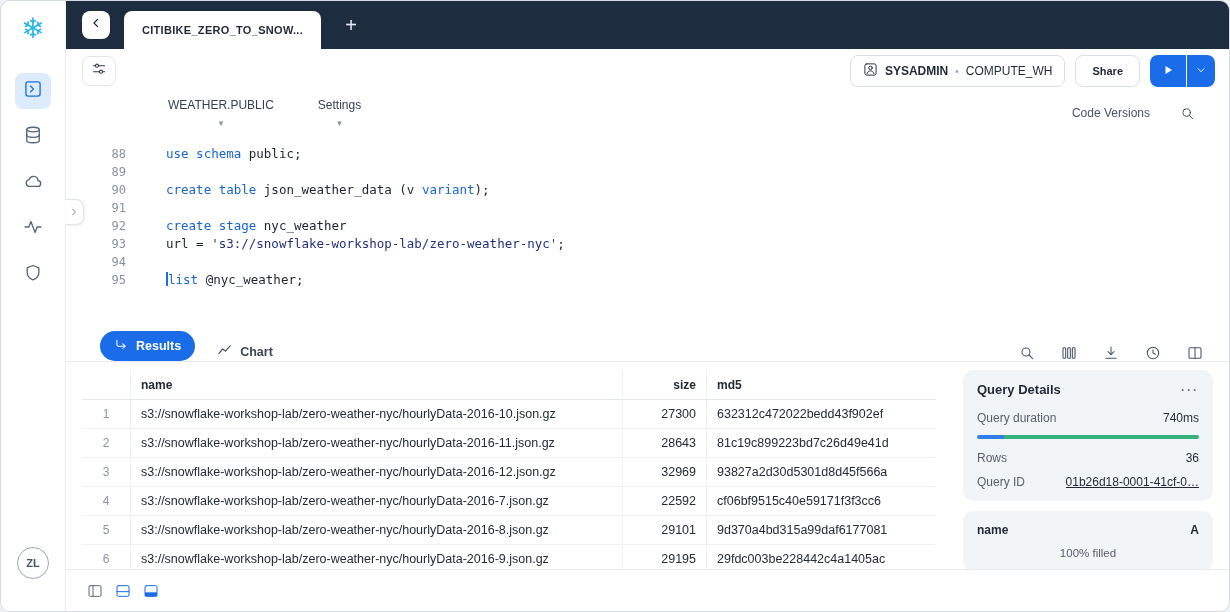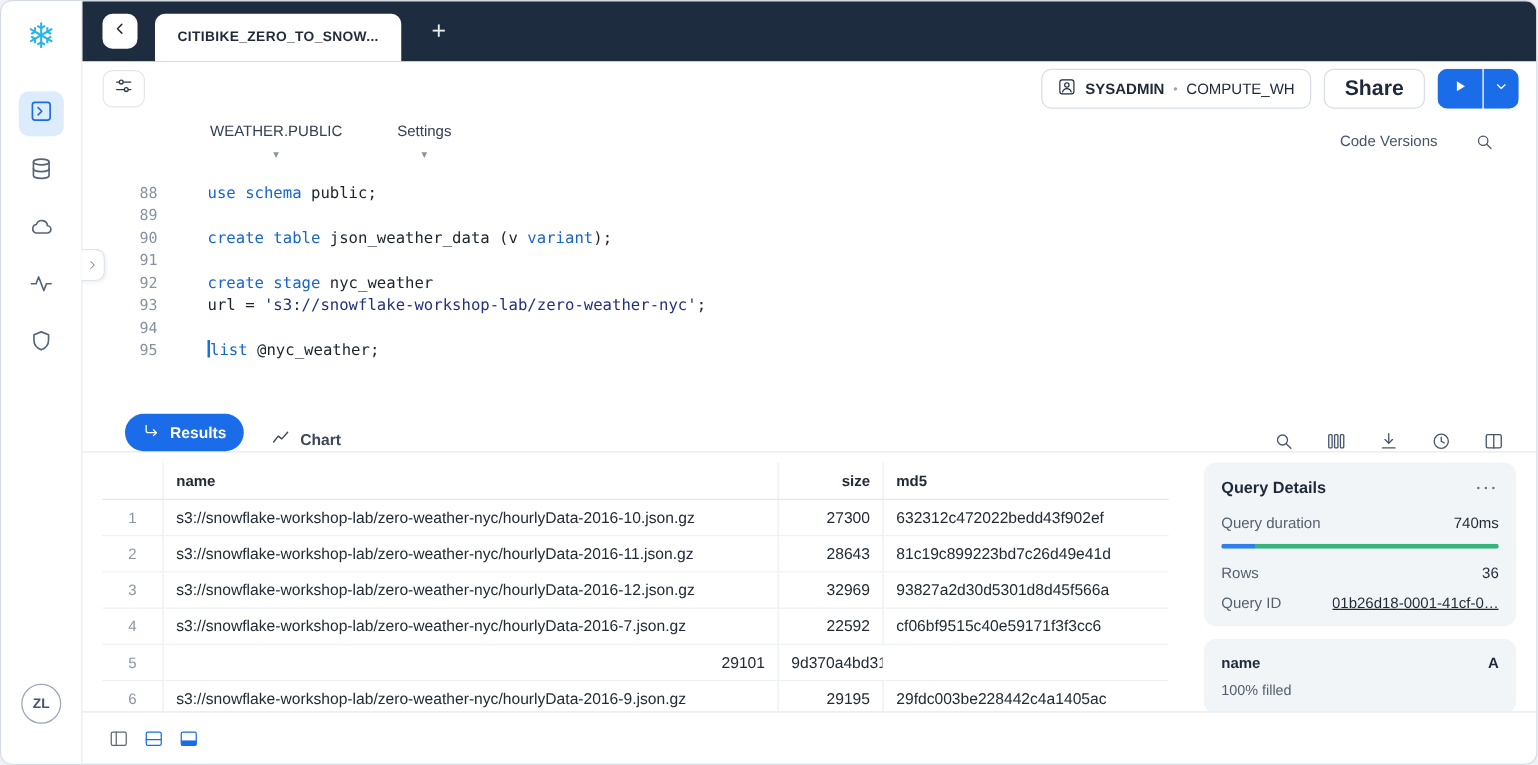--- a/index.html
+++ b/index.html
@@ -29,21 +29,21 @@
   
   .toolbar { height:44px; flex:none; display:flex; align-items:center; padding:0 14px 0 16px; gap:10px; }
   .iconbtn { width:34px; height:30px; border:1px solid #e2e6eb; border-radius:8px; display:grid; place-items:center; color:#303b4a; cursor:pointer; background:#fff; }
   .iconbtn svg, .ghosticon svg { stroke:currentColor; fill:none; stroke-width:1.6; stroke-linecap:round; stroke-linejoin:round; }
   .right-cluster { margin-left:auto; display:flex; align-items:center; gap:10px; }
   .rolebtn { height:32px; border:1px solid #d8dee6; border-radius:8px; padding:0 12px; display:flex; align-items:center; gap:7px;
              font-size:12px; color:#1f2937; background:#fff; cursor:pointer; }
   .rolebtn svg { stroke:#1f2937; fill:none; stroke-width:1.5; stroke-linecap:round; stroke-linejoin:round; }
   .rolebtn .role { font-weight:600; }
   .rolebtn .dot { color:#9aa4b2; font-size:10px; }
-  .sharebtn { height:32px; border:1px solid #d8dee6; border-radius:8px; padding:0 16px; font-size:17px; font-weight:600; color:#1f2937; background:#fff; cursor:pointer; }
+  .sharebtn { height:32px; border:1px solid #d8dee6; border-radius:8px; padding:0 16px; font-size:11px; font-weight:600; color:#1f2937; background:#fff; cursor:pointer; }
   .runsplit { display:flex; height:32px; border-radius:8px; overflow:hidden; }
   .runbtn { width:36px; display:grid; place-items:center; background:#1a6ce8; cursor:pointer; }
   .runbtn svg { fill:#fff; }
   .runsep { width:1px; background:rgba(255,255,255,.35); }
   .runmore { width:28px; display:grid; place-items:center; background:#1a6ce8; cursor:pointer; }
   .runmore svg { stroke:#fff; fill:none; stroke-width:2; stroke-linecap:round; stroke-linejoin:round; }
 
   
   .contextrow { height:40px; flex:none; display:flex; align-items:center; padding:0 34px 0 102px; font-size:12px; color:#334155; }
   .ctx-item { display:flex; align-items:center; gap:6px; cursor:pointer; font-weight:500;flex-direction:column; }
@@ -78,21 +78,21 @@
   .results-body { flex:1; min-height:0; display:flex; gap:28px; padding:8px 16px 0 16px; overflow:hidden; align-items:flex-start; }
   .rtable { flex:1; min-width:0; font-size:12.5px; color:#222b36; }
   .thead, .trow { display:grid; grid-template-columns:48px 492px 84px minmax(0,1fr); align-items:center; }
   .thead { height:30px; font-size:12px; font-weight:700; border-bottom:1px solid #e3e8ed; }
   .trow { height:29px; border-bottom:1px solid #eef1f4; cursor:default; }
   .cell { padding:0 10px; overflow:hidden; white-space:nowrap; height:100%; display:flex; align-items:center; }
   .cell + .cell { border-left:1px solid #eceff3; }
   .c-num { color:#8a95a3; justify-content:center; font-size:12px; }
   .c-size, .h-size { justify-content:flex-end; }
 
-  .qpanel { width:250px; flex:none; display:flex; flex-direction:column; gap:10px; }
+  .qpanel { width:250px; flex:none; display:flex; flex-direction:column; gap:10px;text-align:center; }
   .qcard { background:#f2f5f7; border-radius:10px; padding:12px 14px; }
   .qtitle-row { display:flex; align-items:center; margin-bottom:14px; }
   .qtitle { font-size:13px; font-weight:600; color:#1f2937; }
   .qmenu { margin-left:auto; color:#6b7280; letter-spacing:2px; font-weight:700; font-size:12px; cursor:pointer; }
   .qrow { display:flex; align-items:center; font-size:12px; color:#55606e; margin-bottom:10px; }
   .qrow .qval { margin-left:auto; color:#1f2937; }
   .qbar { height:4px; border-radius:2px; overflow:hidden; display:flex; margin-bottom:12px; }
   .qbar span { height:100%; display:block; }
   .qlink { margin-left:auto; color:#1f2937; text-decoration:underline; cursor:pointer; white-space:nowrap; overflow:hidden; }
   .colname-row { display:flex; align-items:center; font-size:12px; color:#1f2937; font-weight:700; margin-bottom:10px; }
@@ -366,20 +366,21 @@
               <div class="cell c-md5">93827a2d30d5301d8d45f566a</div>
             </div>
             <div class="trow">
               <div class="cell c-num">4</div>
               <div class="cell c-name">s3://snowflake-workshop-lab/zero-weather-nyc/hourlyData-2016-7.json.gz</div>
               <div class="cell c-size">22592</div>
               <div class="cell c-md5">cf06bf9515c40e59171f3f3cc6</div>
             </div>
             <div class="trow">
               <div class="cell c-num">5</div>
+              <div class="cell c-name">s3://snowflake-workshop-lab/zero-weather-nyc/hourlyData-2016-8.json.gz</div>
               <div class="cell c-size">29101</div>
               <div class="cell c-md5">9d370a4bd315a99daf6177081</div>
             </div>
             <div class="trow">
               <div class="cell c-num">6</div>
               <div class="cell c-name">s3://snowflake-workshop-lab/zero-weather-nyc/hourlyData-2016-9.json.gz</div>
               <div class="cell c-size">29195</div>
               <div class="cell c-md5">29fdc003be228442c4a1405ac</div>
             </div>
           </div>

